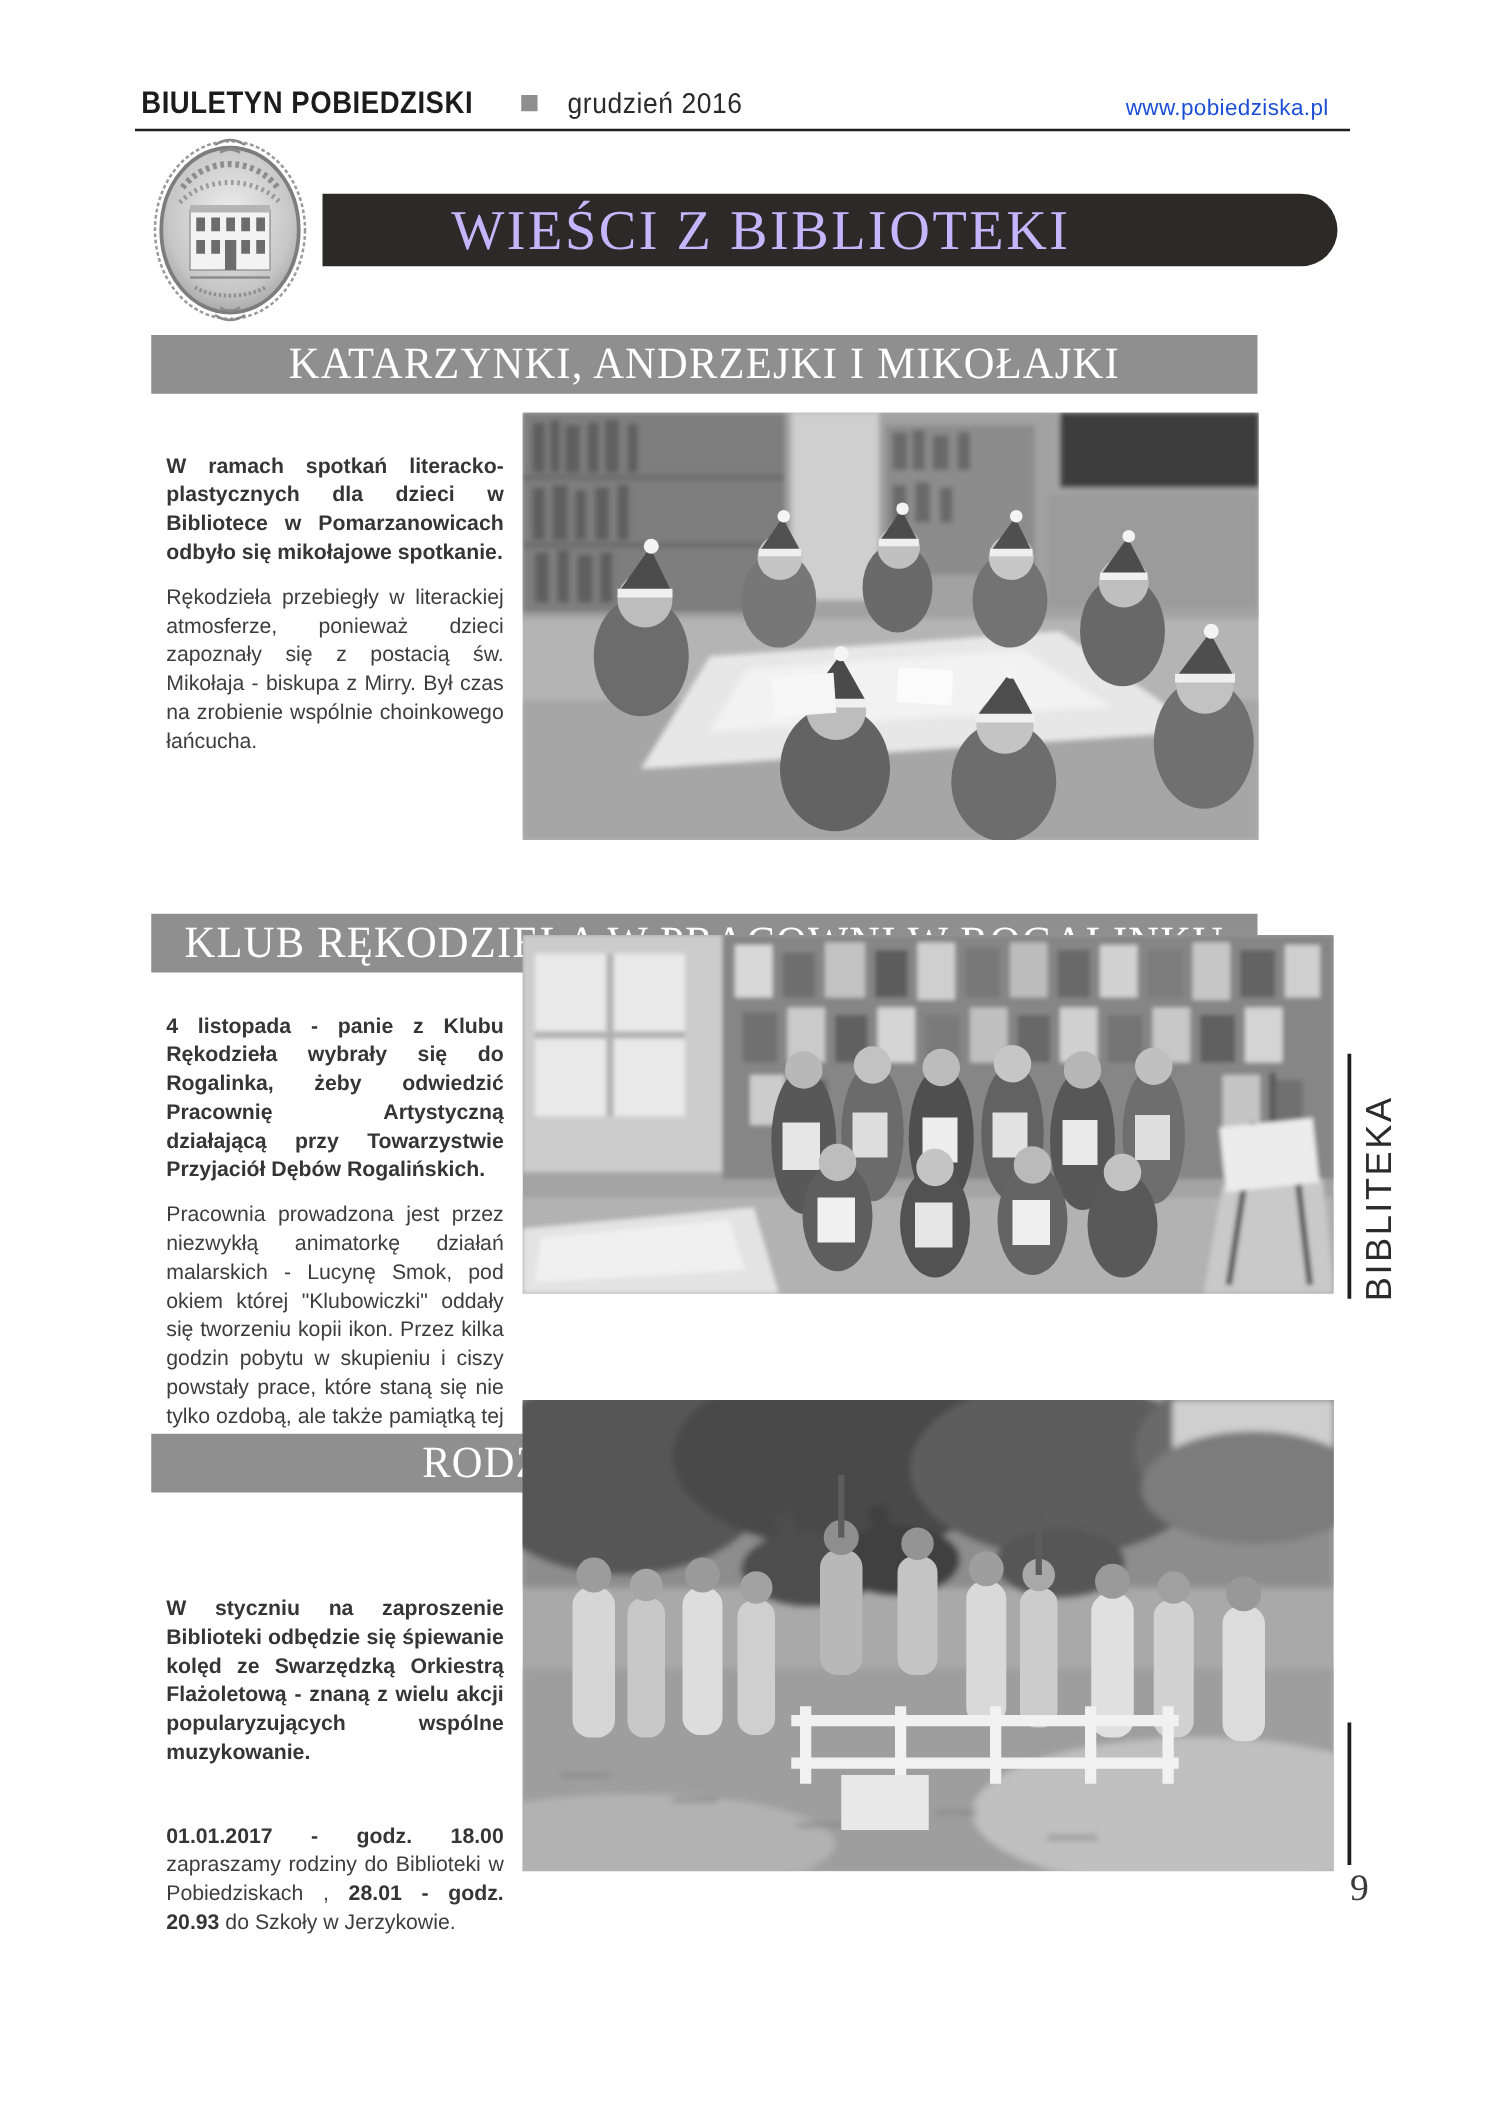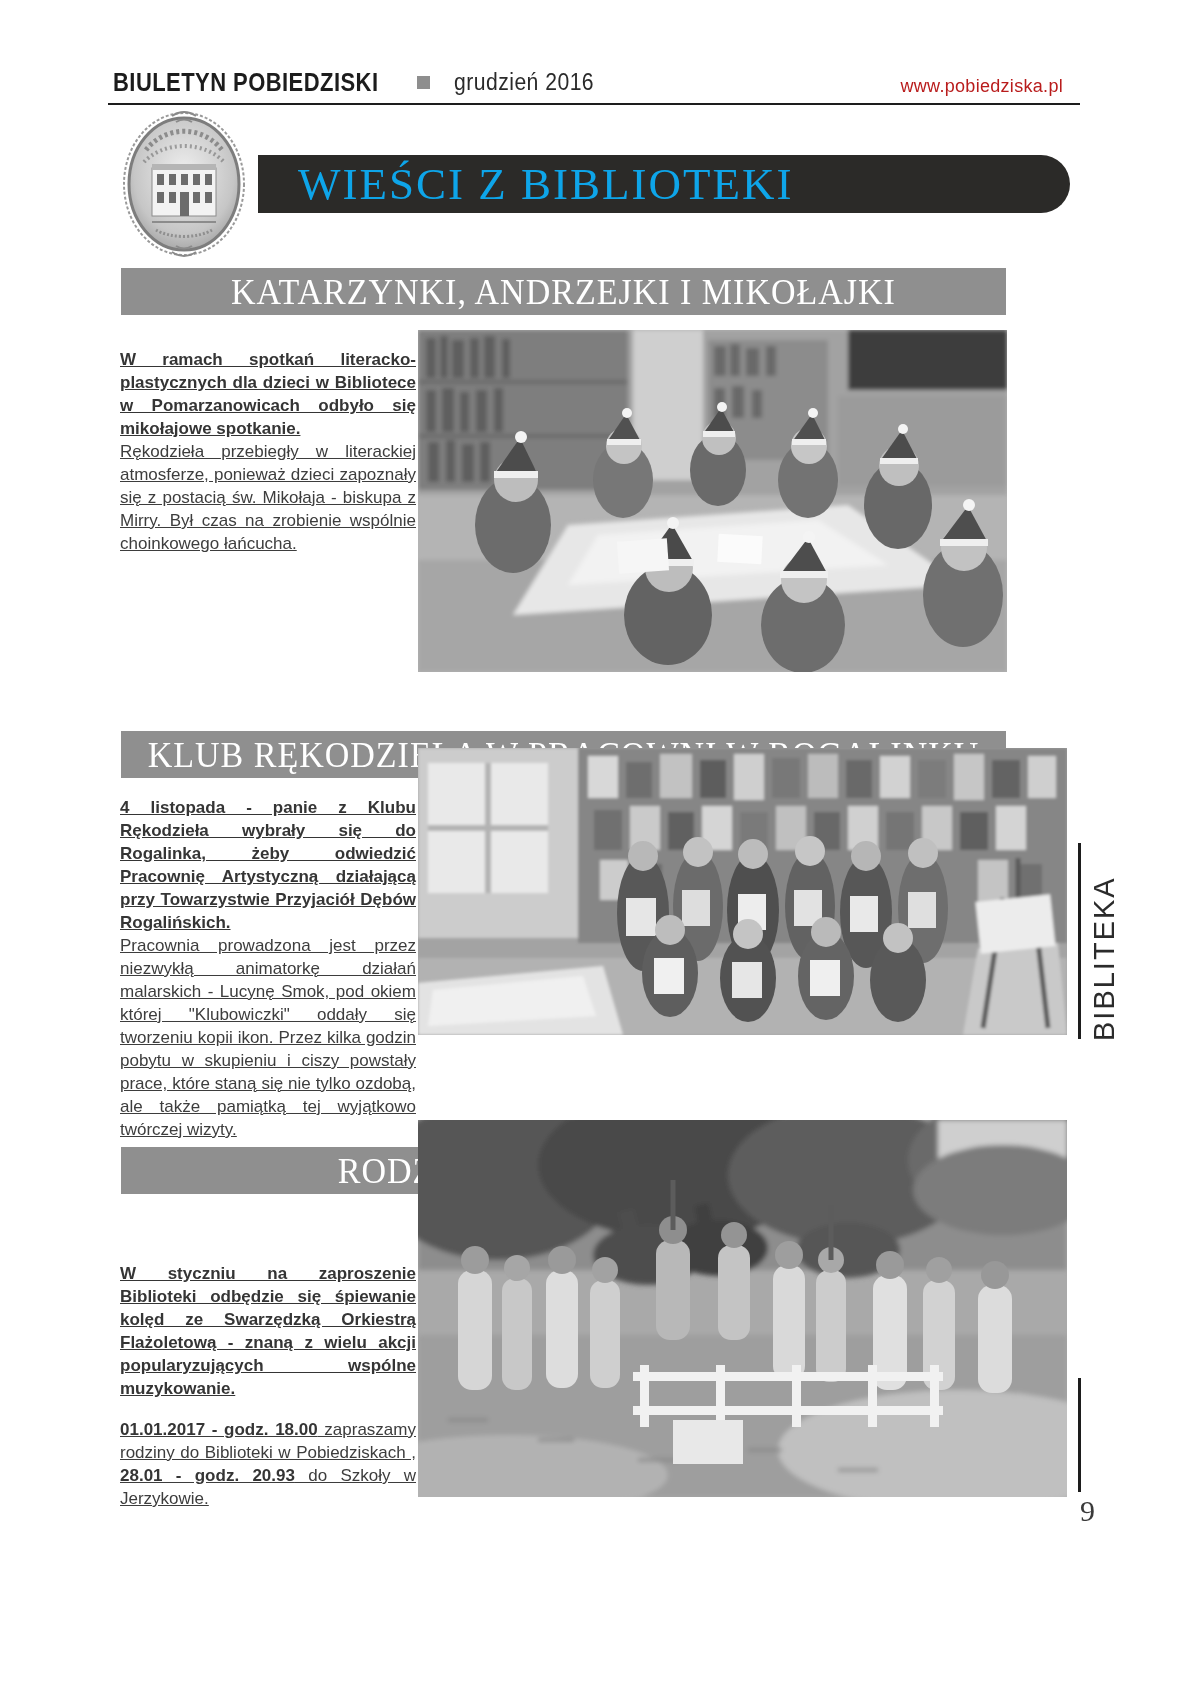--- a/index.html
+++ b/index.html
@@ -5,49 +5,49 @@
   html,body{margin:0;padding:0;background:#ffffff;}
   .page{
     position:relative; width:1190px; height:1683px; background:#ffffff;
     font-family:"Liberation Sans", sans-serif; overflow:hidden;
   }
   
   .masthead-left{position:absolute; left:113px; top:68px; display:flex; align-items:center; gap:24px; white-space:nowrap;}
   .masthead-title{font-size:25px; font-weight:700; color:#1c1c1c; letter-spacing:.5px; transform:scaleX(.88); transform-origin:left center;}
   .bullet{display:inline-block; width:13px; height:13px; background:#8e8e8e; margin-left:-22px;}
   .masthead-issue{font-size:23px; color:#2a2a2a; letter-spacing:.5px; transform:scaleX(.92); transform-origin:left center;}
-  .masthead-site{position:absolute; right:127px; top:76px; font-size:18px; color:#b91c1c; letter-spacing:.3px;}
+  .masthead-site{position:absolute; right:127px; top:76px; font-size:18px; color:#1d4ed8; letter-spacing:.3px;}
   .head-rule{position:absolute; left:108px; top:103px; width:972px; height:2px; background:#1d1d1d;}
   
   .logo{position:absolute; left:122px; top:110px; width:124px; height:148px;}
   
   .banner{
     position:absolute; left:258px; top:155px; width:812px; height:58px;
     background:#2b2a28; border-radius:0 29px 29px 0; display:flex; align-items:center;
   }
   .banner span{
-    font-family:"Liberation Serif", serif; font-size:45px; color:#0ea5e9;
-    letter-spacing:2px; padding-left:40px; white-space:nowrap;
+    font-family:"Liberation Serif", serif; font-size:45px; color:#c4b5fd;
+    letter-spacing:2px; padding-left:103px; white-space:nowrap;
   }
   
   .bar{
     position:absolute; left:121px; width:885px; height:47px; background:#8f8f8f;
     display:flex; align-items:center; justify-content:center;
   }
   .bar span{
     font-family:"Liberation Serif", serif; font-size:34px; color:#ffffff;
     letter-spacing:1px; white-space:nowrap; transform:scaleY(1.05);
   }
   .bar1{top:268px;} .bar2{top:731px;} .bar3{top:1147px;}
   
   .col{
     position:absolute; left:120px; width:296px; color:#3d3d3d;
     font-size:17px; line-height:23px; text-align:justify;
   }
-  .col p{margin:0;text-decoration:underline;}
+  .col p{margin:13px;}
   .col .lead{font-weight:700; color:#353535;}
   .col .b{font-weight:700; color:#353535;}
   .col1{top:348px;} .col2{top:796px;} .col3{top:1262px;}
   .gap{height:18px;}
   
   .photo{position:absolute; display:block;}
   .photo1{left:418px; top:330px;}
   .photo2{left:418px; top:748px;}
   .photo3{left:418px; top:1120px;}
   

